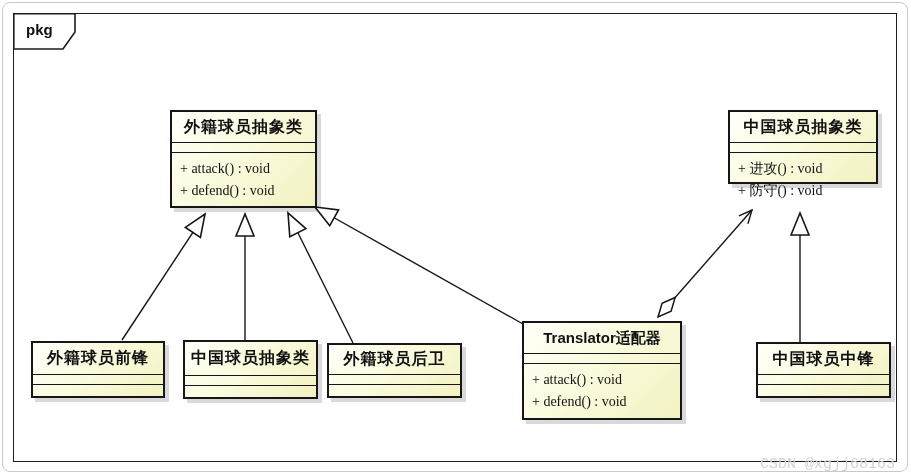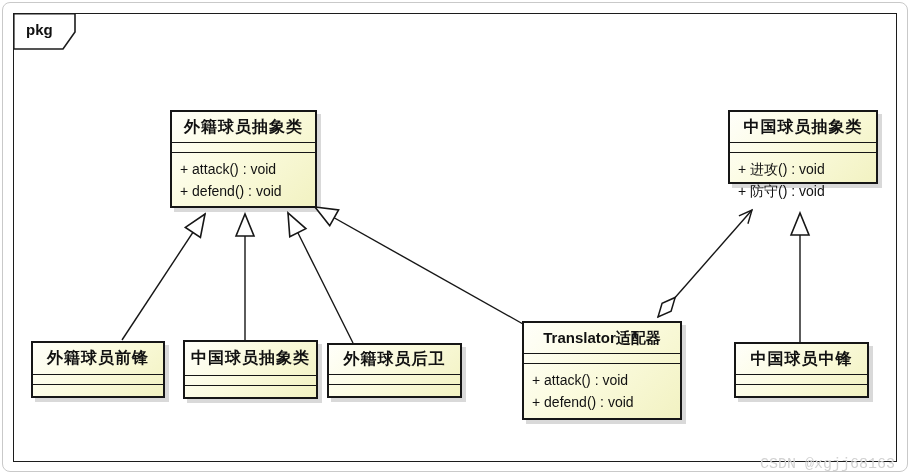--- a/index.html
+++ b/index.html
@@ -33,21 +33,21 @@
   .uml-title{
     flex:0 0 auto;display:flex;align-items:center;justify-content:center;
     font-family:"DejaVu Serif",serif;font-weight:bold;font-size:16px;color:#111;
     letter-spacing:1px;height:30px;
   }
   .uml-title.sans-title{font-family:"Liberation Sans",sans-serif;font-size:15px;letter-spacing:0;}
   .uml-attrs{flex:0 0 9px;border-top:1.4px solid #161616;}
   .uml-ops{
     flex:1 1 auto;border-top:1.4px solid #161616;
     padding:5px 0 0 8px;font-size:14px;color:#111;line-height:22px;
-    font-family:Liberation Sans, sans-serif;
+    font-family:Liberation Serif, serif;
   }
   .uml-ops .op{white-space:nowrap;}
   .watermark{
     position:absolute;right:15px;bottom:1px;font-size:15px;color:#d2d2d2;
     font-family:Liberation Mono, monospace;z-index:5;
   }
 </style>
 </head>
 <body>
 
@@ -121,21 +121,21 @@
 
   <div class="uml-class" style="left:522px;top:321px;width:160px;height:99px">
     <div class="uml-title sans-title">Translator适配器</div>
     <div class="uml-attrs"></div>
     <div class="uml-ops">
       <div class="op">+ attack() : void</div>
       <div class="op">+ defend() : void</div>
     </div>
   </div>
 
-  <div class="uml-class" style="left:734px;top:342px;width:135px;height:56px">
+  <div class="uml-class" style="left:756px;top:342px;width:135px;height:56px">
     <div class="uml-title" style="flex:1 1 auto">中国球员中锋</div>
     <div class="uml-attrs"></div>
     <div class="uml-ops" style="flex:0 0 11px;padding:0"></div>
   </div>
 
   <div class="watermark">CSDN @xgjj68163</div>
 
 </div>
 
 </body></html>

